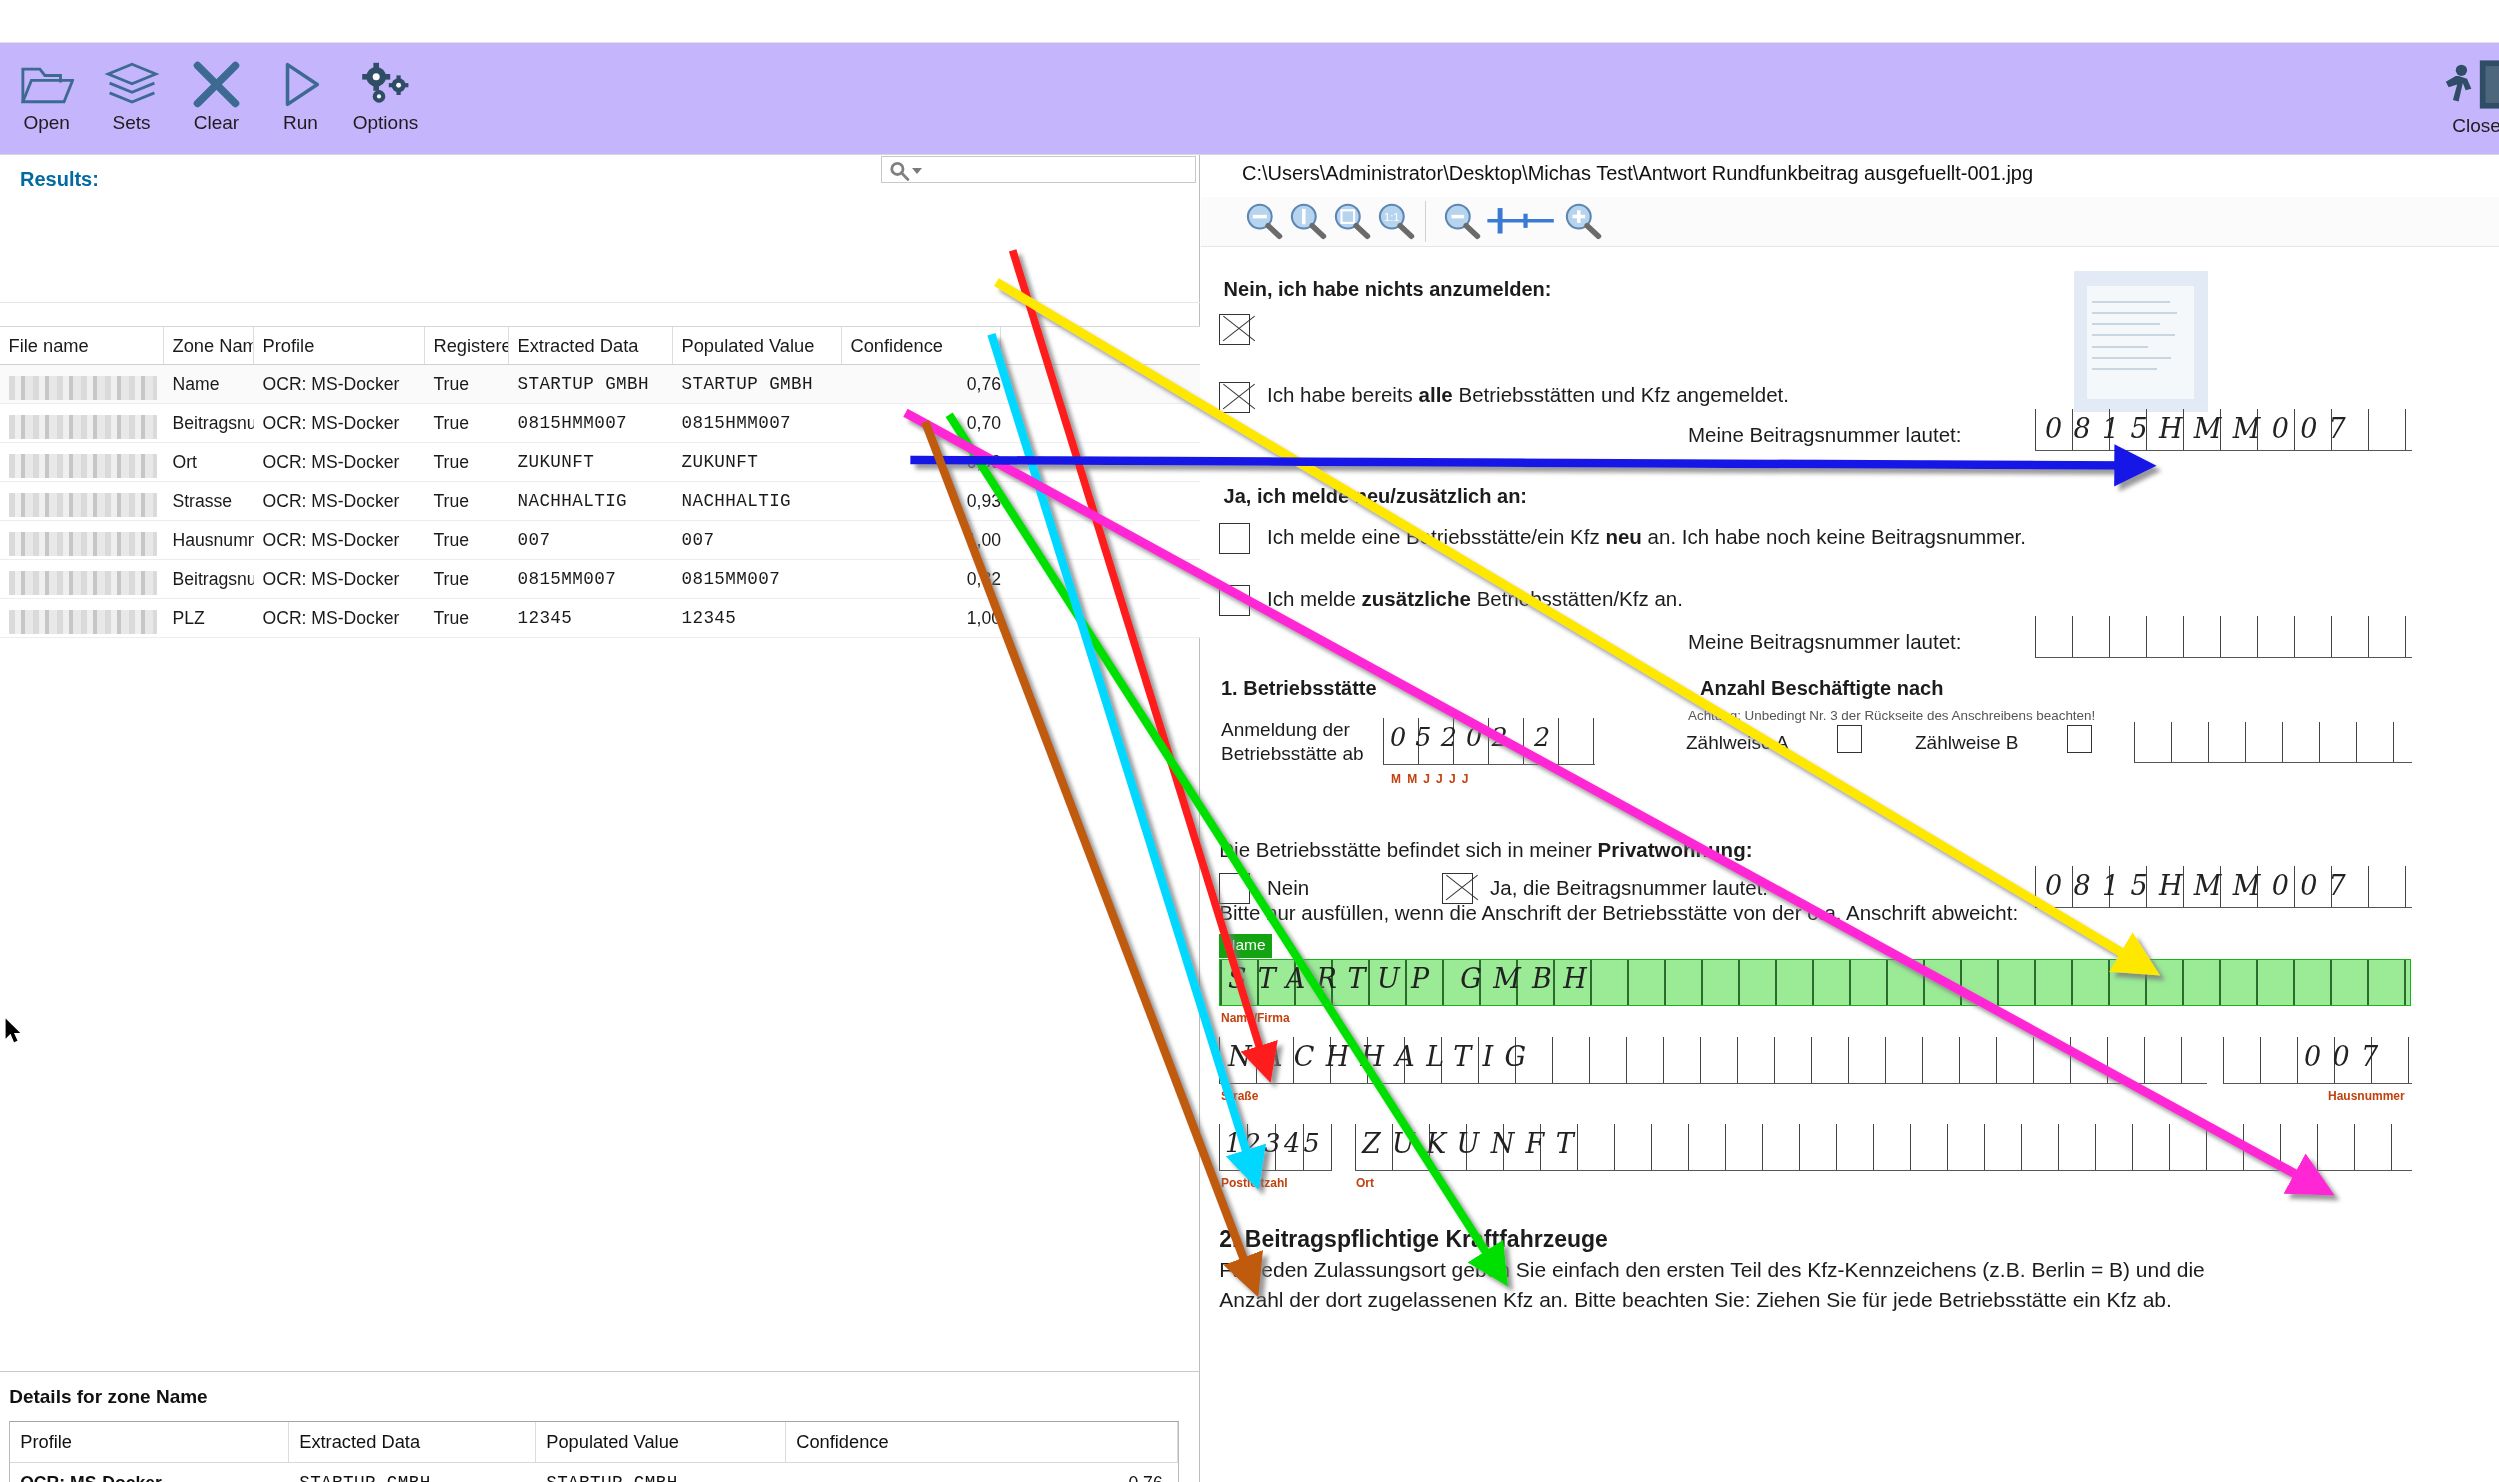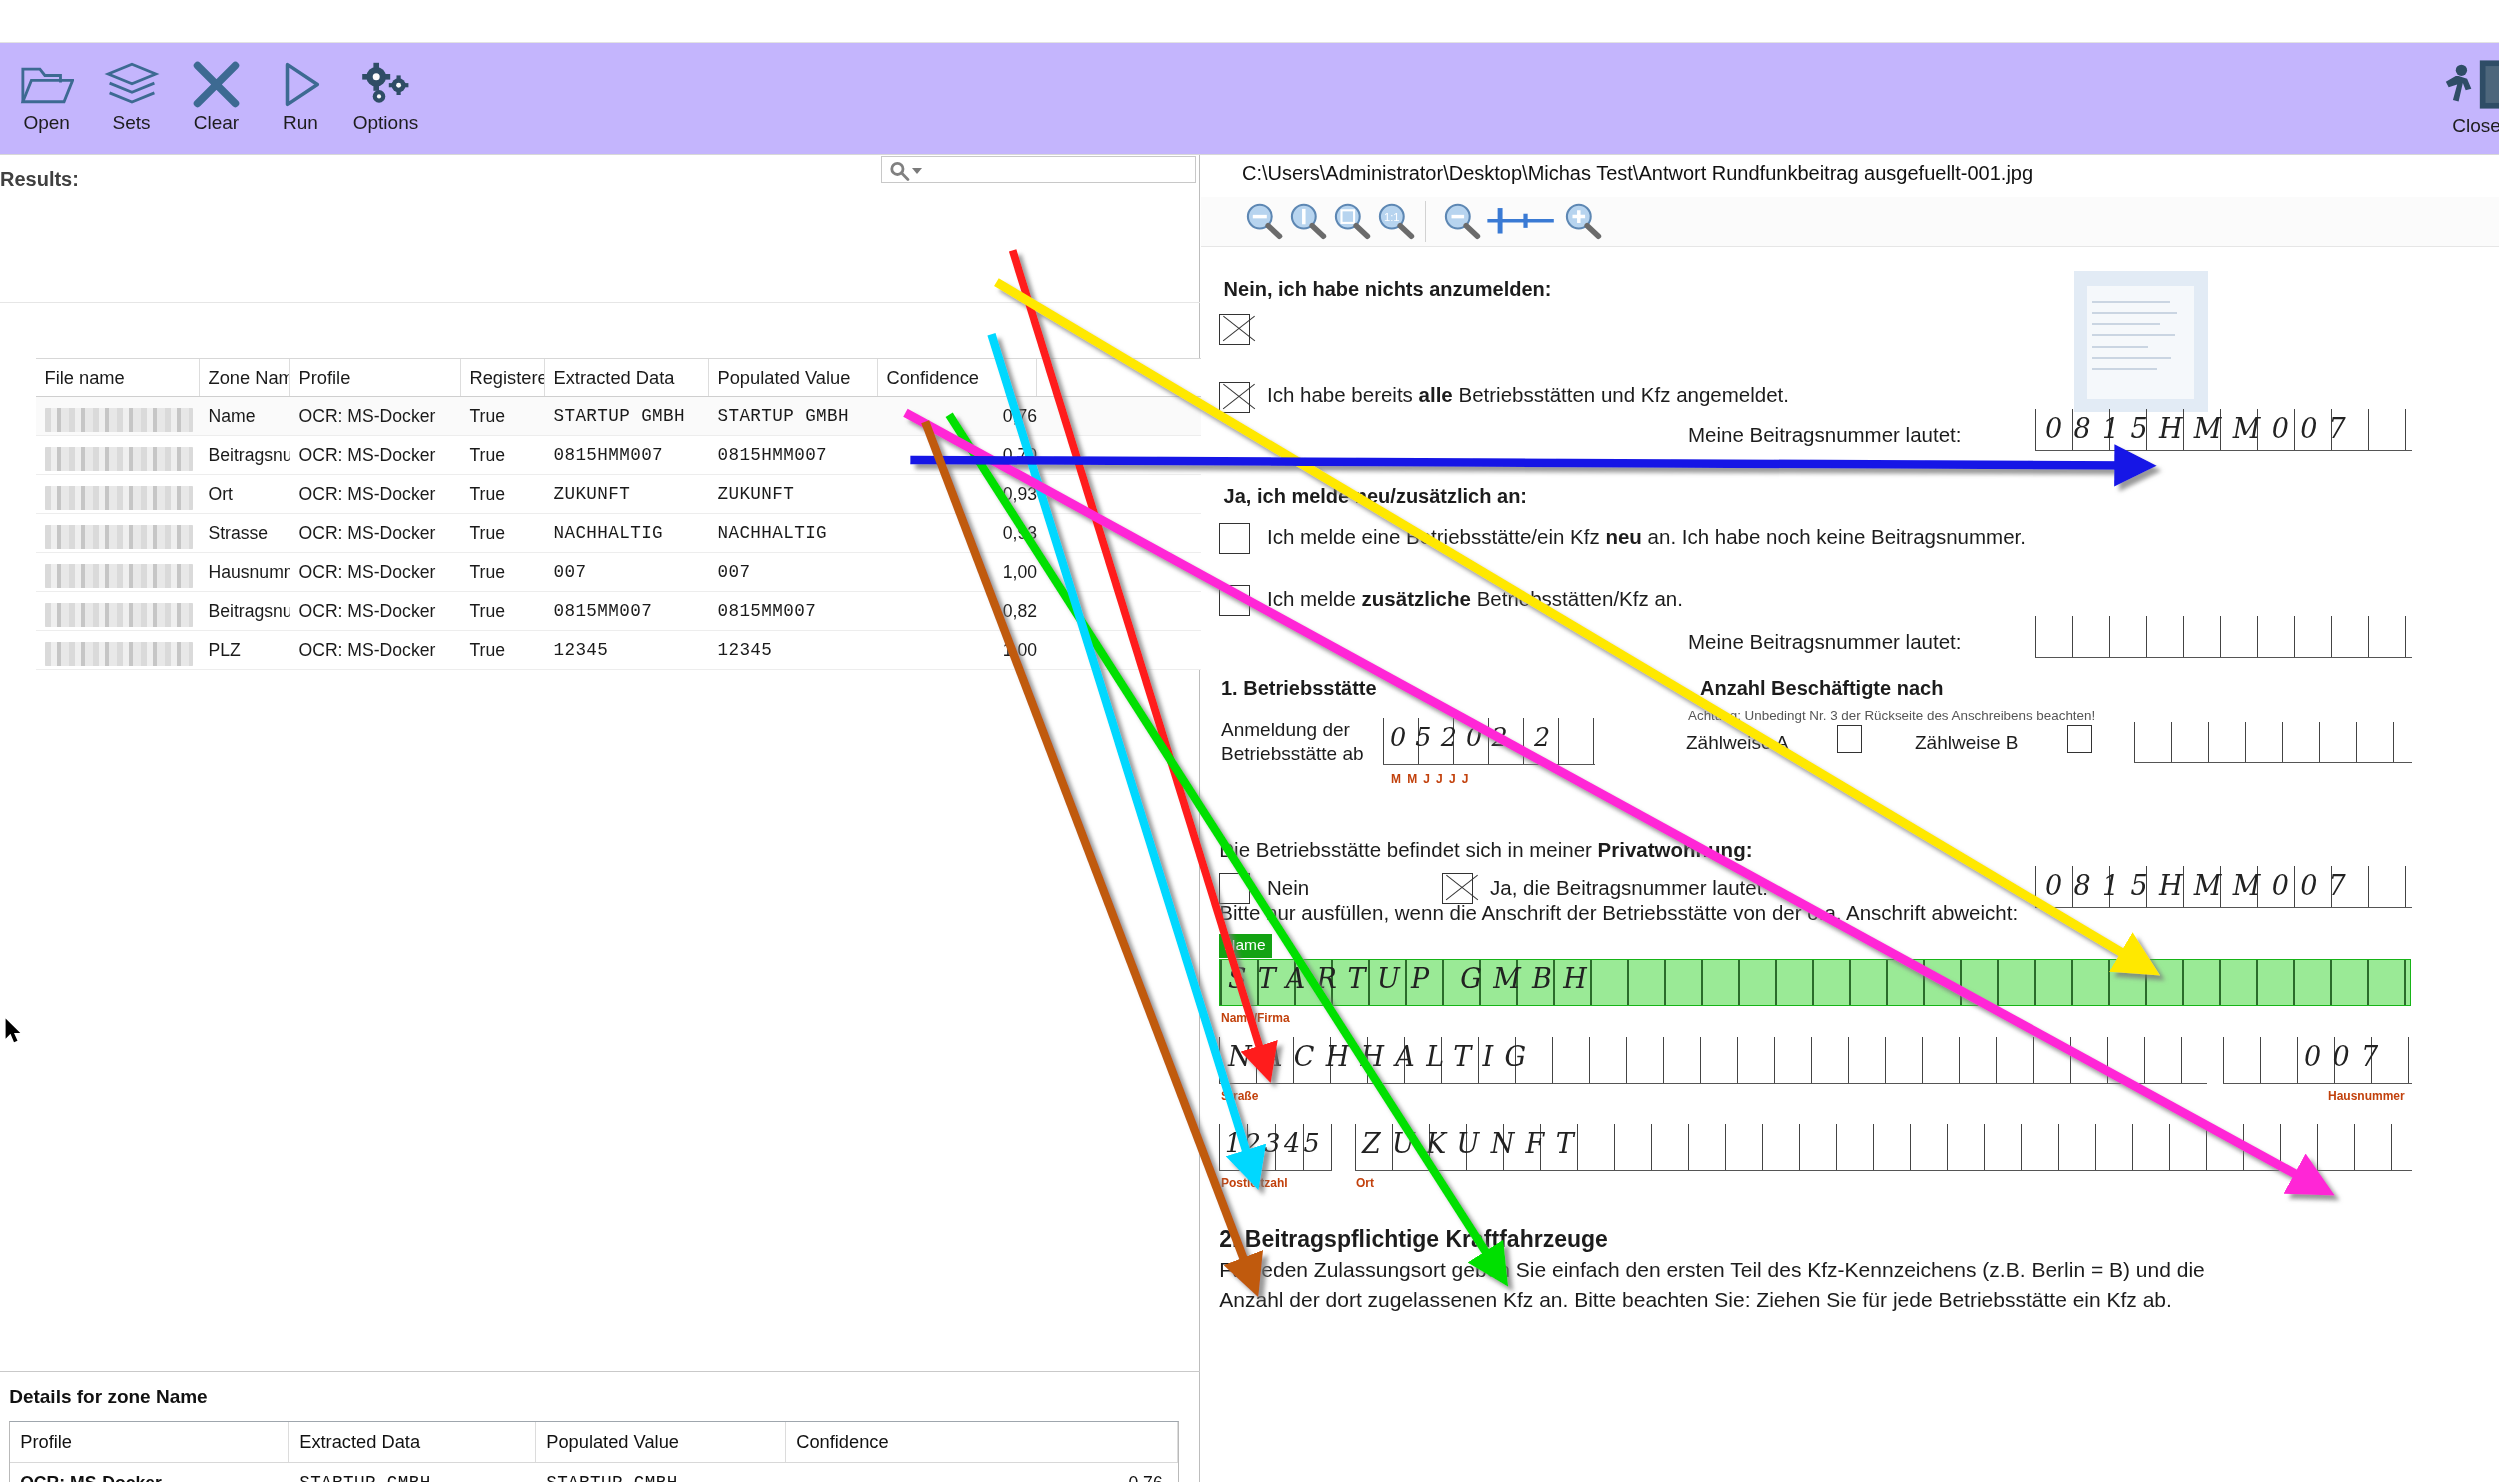--- a/index.html
+++ b/index.html
@@ -31,30 +31,30 @@
   .rbtn-close{position:absolute;top:10px;right:-22.6px;width:92px;height:90px;text-align:center;cursor:pointer;}
   .rbtn-close .glyph{height:62px;display:flex;align-items:center;justify-content:center;}
   .rbtn-close .lbl{font-size:19px;color:#1d1d1d;}
 
   
   .leftpane{position:absolute;left:0;top:155px;width:1200px;height:1328px;background:#fff;
     border-right:0.7px solid #bdbdbd;box-sizing:border-box;}
   .rightpane{position:absolute;left:1201px;top:155px;width:1299px;height:1328px;background:#fff;overflow:hidden;}
 
   
-  .results-label{position:absolute;left:0;top:12.7px;font-size:20px;font-weight:bold;color:#404040;}
+  .results-label{position:absolute;left:20px;top:12.7px;font-size:20px;font-weight:bold;color:#0369a1;}
   .searchbox{position:absolute;left:881px;top:156px;width:315px;height:27px;border:0.7px solid #c8c8c8;
     background:#fff;box-sizing:border-box;}
   .searchbox .mag{position:absolute;left:7px;top:4.2px;}
   .searchbox .caret{position:absolute;left:30px;top:11.3px;width:0;height:0;
     border-left:5.6px solid transparent;border-right:5.6px solid transparent;border-top:6.3px solid #7a7a7a;}
   .sep-line{position:absolute;left:0;top:147px;width:1200px;height:0.7px;background:#e6e6e6;}
 
   
-  .grid{position:absolute;left:0;top:203px;width:1200px;padding-left:36px;}
+  .grid{position:absolute;left:0;top:171px;width:1200px;}
   .grid .hrow{display:flex;height:37px;border-top:0.7px solid #d7d7d7;border-bottom:0.7px solid #cfcfcf;background:#fff;}
   .grid .hcell{font-size:18.3px;color:#1a1a1a;padding:7.8px 0 0 8.5px;box-sizing:border-box;
     border-right:0.7px solid #dddddd;white-space:nowrap;overflow:hidden;}
   .grid .row{display:flex;height:38px;border-bottom:0.7px solid #ededed;background:#fff;}
   .grid .row.alt{background:#fafafa;}
   .grid .cell{font-size:17.6px;color:#1a1a1a;padding:8.5px 0 0 8.5px;box-sizing:border-box;
     white-space:nowrap;overflow:hidden;}
   .c-file{width:164px;}
   .c-zone{width:90px;}
   .c-prof{width:171px;}

